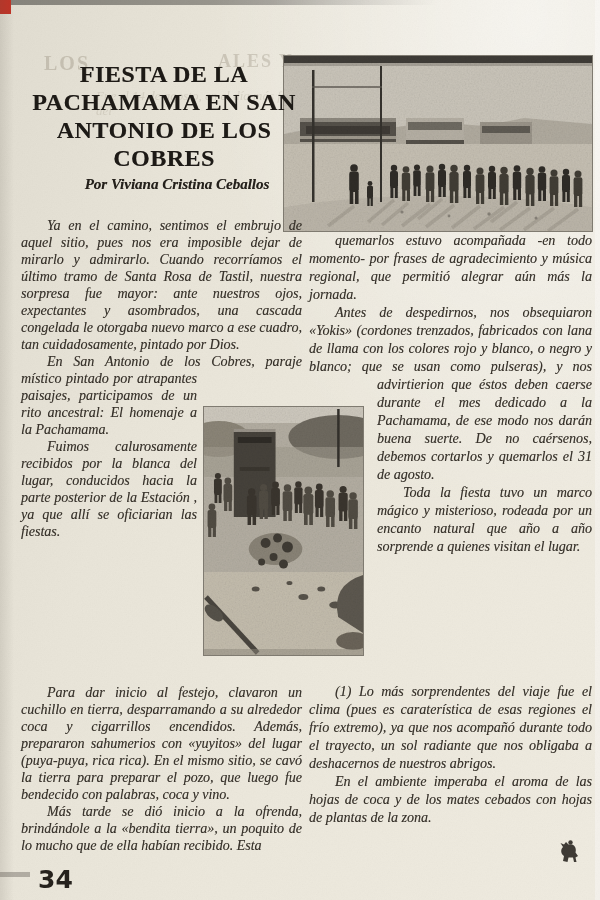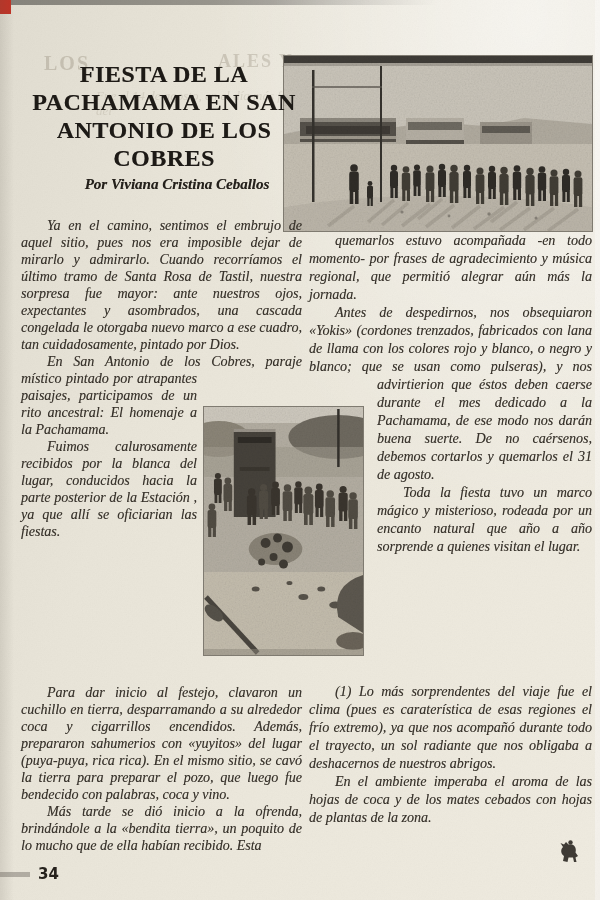--- a/index.html
+++ b/index.html
@@ -51,21 +51,21 @@
   .no-indent{text-indent:0;}
 
   
   .photo{position:absolute;z-index:1;border:1px solid #807b71;
     box-shadow:inset 0 0 6px rgba(40,36,30,.45);background:#c4bfb3;}
   .photo-top{left:283px;top:55px;width:308px;height:175px;}
   .photo-mid{left:203px;top:406px;width:159px;height:248px;}
   .photo svg{display:block;width:100%;height:100%;}
 
   .page-number{position:absolute;left:38px;top:865px;z-index:2;
-    font-family:"DejaVu Sans", sans-serif;font-weight:bold;font-size:15px;color:#26221d;}
+    font-family:"DejaVu Sans", sans-serif;font-weight:bold;font-size:25px;color:#26221d;}
   .ornament{position:absolute;left:556px;top:836px;width:22px;height:28px;z-index:2;opacity:.9;}
   .grain-overlay{position:absolute;inset:0;z-index:3;pointer-events:none;opacity:.05;
     mix-blend-mode:multiply;}
 </style>
 </head>
 <body>
 
 <div class="page">
 
   <div class="top-band"></div>

